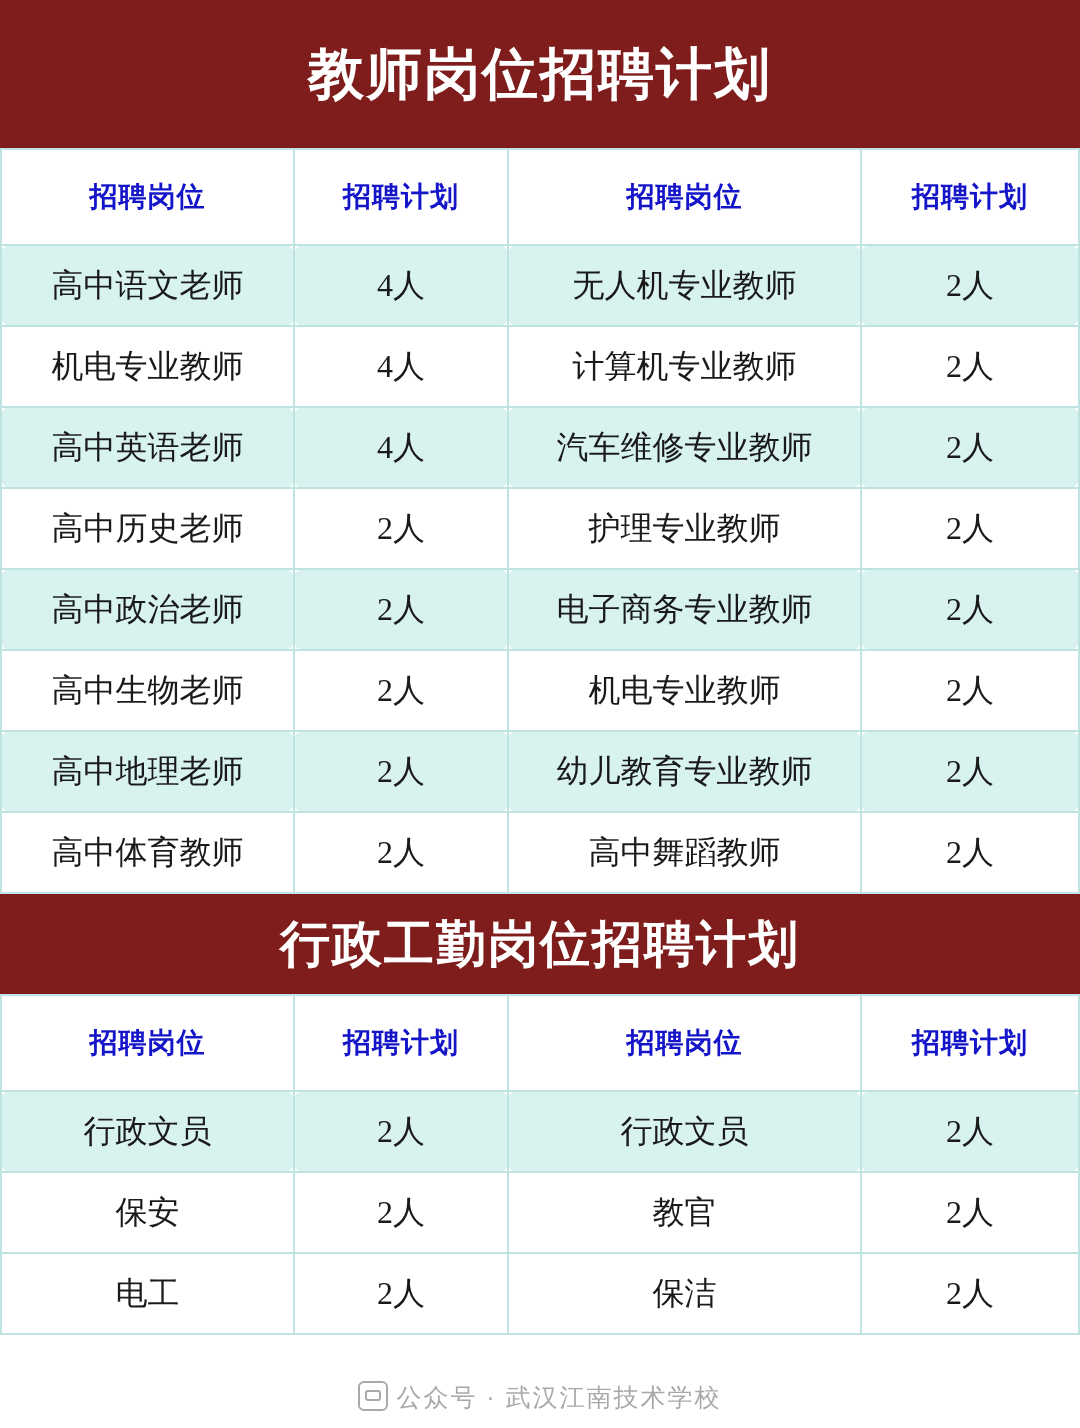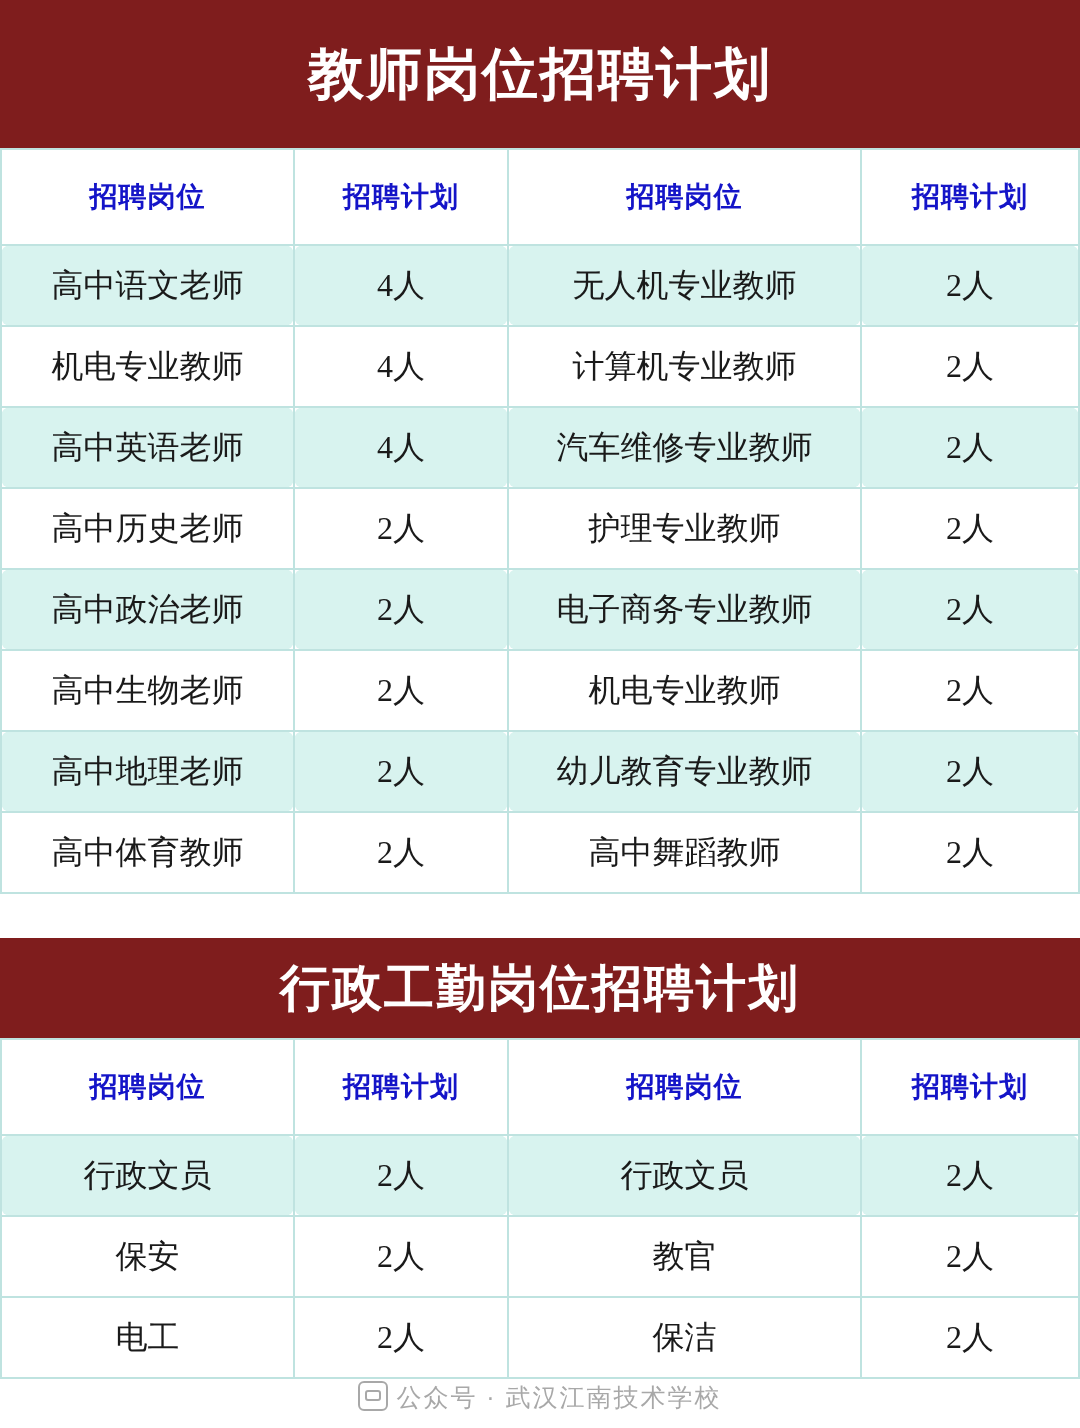--- a/index.html
+++ b/index.html
@@ -31,21 +31,20 @@
   }
   .banner-1 {
     height: 148px;
     line-height: 148px;
     font-size: 56px;
   }
   .banner-2 {
     height: 100px;
     line-height: 100px;
     font-size: 50px;
-    margin-top: 44px;
   }
   table.plan {
     width: 100%;
     border-collapse: collapse;
     table-layout: fixed;
   }
   table.plan col.c1 { width: 27.2%; }
   table.plan col.c2 { width: 19.8%; }
   table.plan col.c3 { width: 32.8%; }
   table.plan col.c4 { width: 20.2%; }

